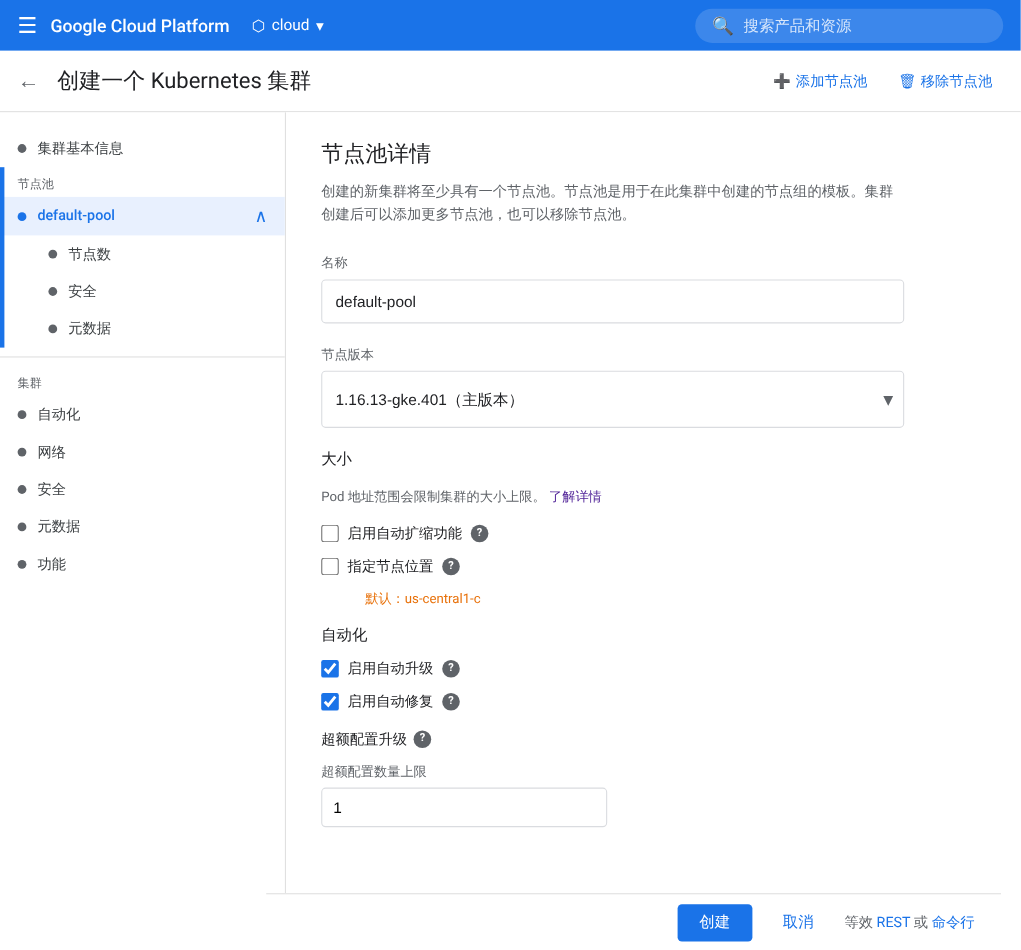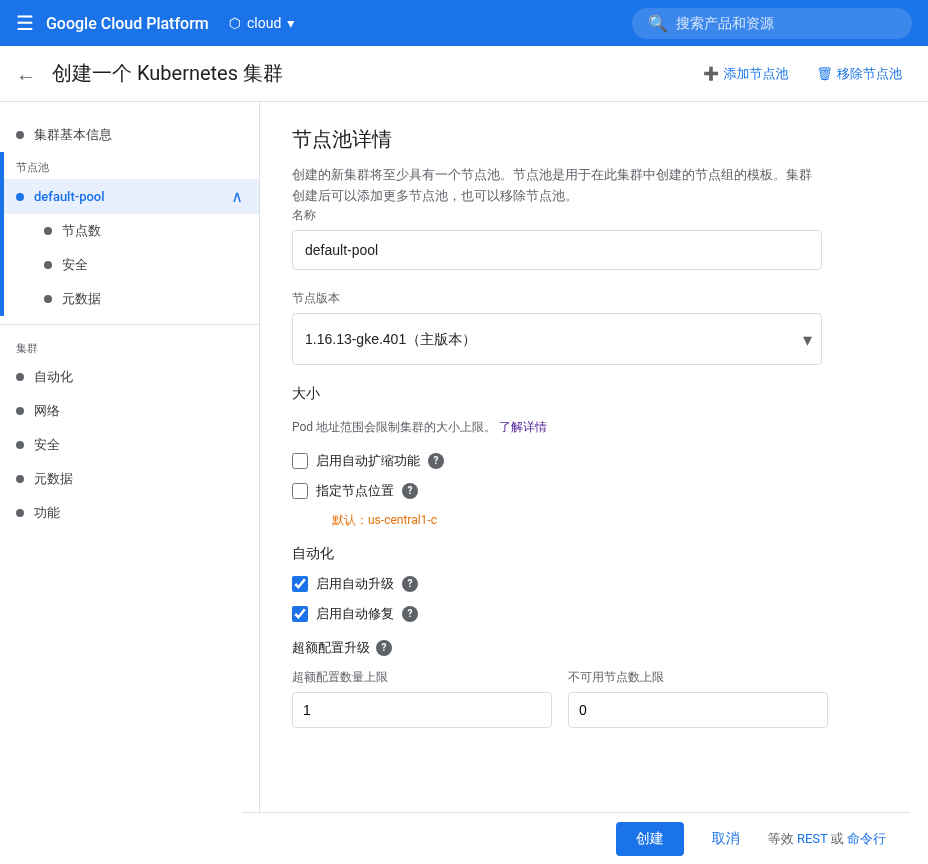--- a/index.html
+++ b/index.html
@@ -125,20 +125,21 @@
     .section-title {
       font-size: 20px;
       font-weight: 400;
       color: #202124;
       margin-bottom: 12px;
     }
     .section-desc {
       font-size: 13px;
       color: #5f6368;
       line-height: 1.6;
+      margin-bottom: 24px;
       max-width: 520px;
     }
 
     .form-group { margin-bottom: 20px; }
     .form-label {
       font-size: 12px;
       color: #5f6368;
       margin-bottom: 6px;
       display: block;
     }
@@ -417,24 +418,20 @@
     <div class="overconfig-section">
       <div class="overconfig-title">
         <span>超额配置升级</span>
         <span class="help-icon">?</span>
       </div>
       <div class="overconfig-fields">
         <div class="overconfig-field">
           <label class="overconfig-field-label">超额配置数量上限</label>
           <input class="overconfig-input" type="text" value="1" style="">
         </div>
-        <div class="overconfig-field">
-          <label class="overconfig-field-label">不可用节点数上限</label>
-          <input class="overconfig-input" type="text" value="0" style="">
-        </div>
       </div>
     </div>
 
     <div style="height: 60px;"></div>
   </main>
 </div>
 
 <div class="footer">
   <button class="btn-create">创建</button>
   <button class="btn-cancel">取消</button>

